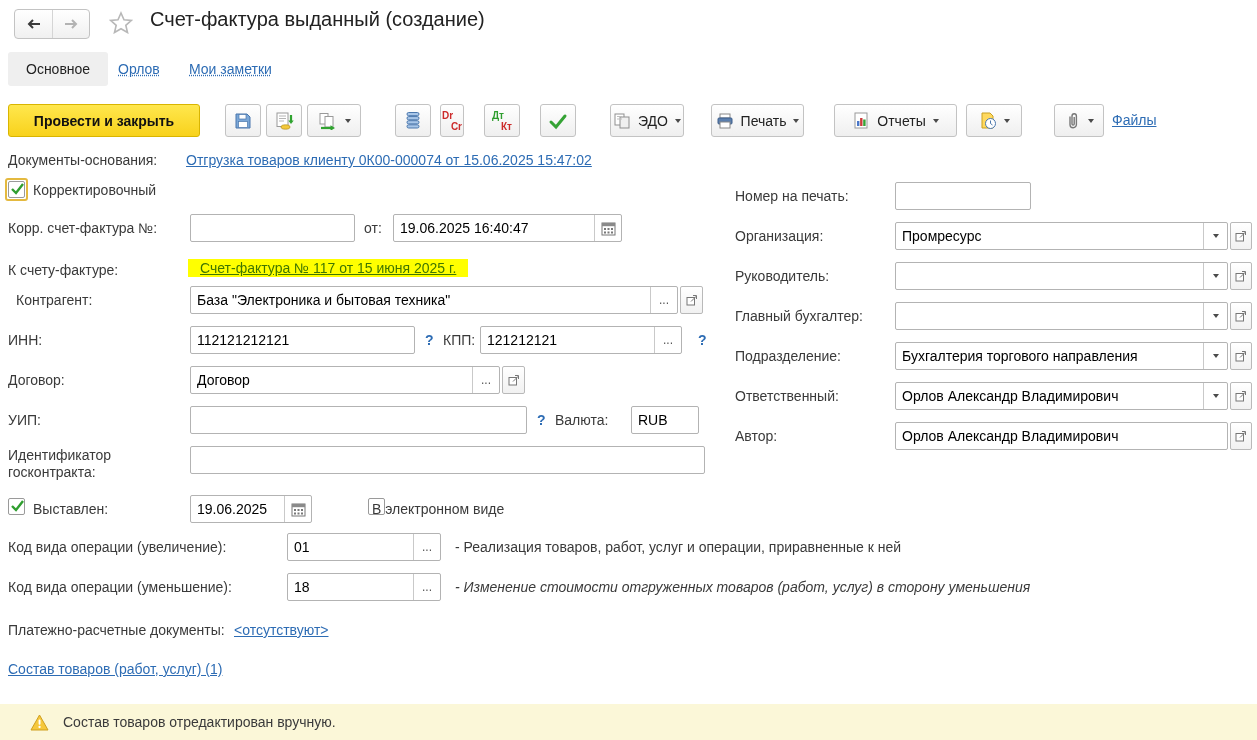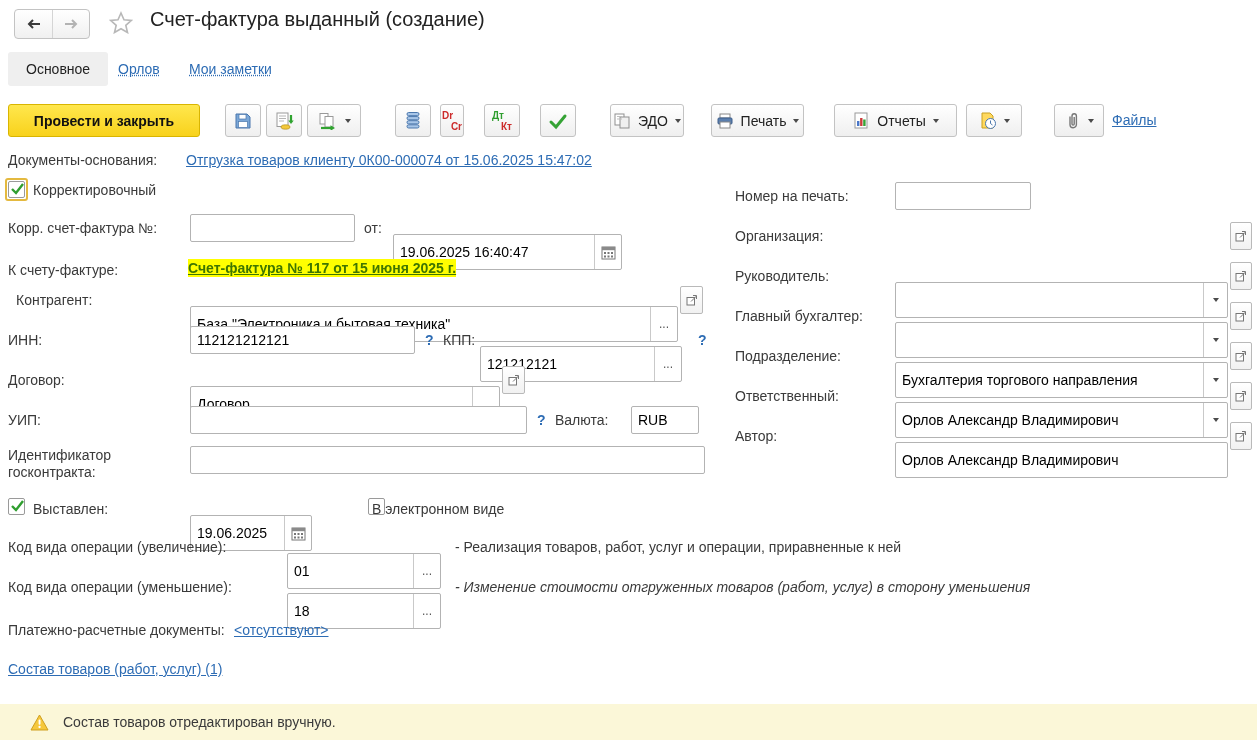--- a/index.html
+++ b/index.html
@@ -3,23 +3,23 @@
 <meta charset="utf-8">
 <style>
   * { margin:0; padding:0; box-sizing:border-box; }
   html,body { background:#fff; }
   body { font-family:"Liberation Sans","DejaVu Sans",sans-serif; }
   .screen { position:relative; width:1257px; height:740px; background:#fff; overflow:hidden; font-size:14px; color:#333; }
   .abs { position:absolute; }
   .lbl { color:#3a3a3a; white-space:nowrap; }
   .link { color:#2d6cb4; text-decoration:underline; cursor:pointer; white-space:nowrap; }
   .link.dotted { text-decoration-style:dotted; }
-  .hl-link { background:#ffff00; color:#3f7600; text-decoration:underline; padding:1px 0; font-weight:bold; white-space:nowrap; cursor:pointer; }
+  .hl-link { background:#ffff00; color:#3f7600; text-decoration:underline; padding:1px 12px; font-weight:normal; white-space:nowrap; cursor:pointer; }
   .inp { background:#fff; border:1px solid #b3b3b3; border-radius:2px; font:inherit; color:#000; padding:0 6px; height:28px; }
-  .group { display:flex; align-items:stretch; border:1px solid #b3b3b3; border-radius:2px; background:#fff; height:36px;margin-top:20px; }
+  .group { display:flex; align-items:stretch; border:1px solid #b3b3b3; border-radius:2px; background:#fff; height:28px; }
   .group input { border:none; outline:none; flex:1; min-width:0; font:inherit; color:#000; padding:0 6px; background:transparent; }
   .seg { display:flex; align-items:center; justify-content:center; border-left:1px solid #c9c9c9; color:#555; cursor:pointer; font-size:12px; }
   .sbtn { display:flex; align-items:center; justify-content:center; border:1px solid #b9b9b9; border-radius:2px; background:linear-gradient(#fff,#f1f1f1); cursor:pointer; height:28px; }
   .btn { display:inline-flex; align-items:center; justify-content:center; gap:7px; background:linear-gradient(#ffffff,#efefef); border:1px solid #c3c3c3; border-radius:3px; cursor:pointer; height:33px; font:inherit; color:#222; }
   .btn-primary { background:linear-gradient(#ffe74d,#f8d21c); border-color:#d9b500; font-weight:bold; color:#111; }
   .car { width:0; height:0; border-left:3.5px solid transparent; border-right:3.5px solid transparent; border-top:4.5px solid #4a4a4a; }
   .cb { display:inline-block; width:17px; height:17px; border:1px solid #9a9a9a; border-radius:2px; background:#fff; position:relative; cursor:pointer; }
   .cb svg { position:absolute; left:0; top:-2px; }
   .focus-ring { display:inline-block; border:2px solid #e4b93f; border-radius:3px; padding:1px; line-height:0; }
   .tab-sel { background:#efefef; border-radius:3px; display:inline-flex; align-items:center; justify-content:center; height:34px; padding:0 18px; color:#222; cursor:pointer; }
@@ -314,20 +314,26 @@
   <span class="abs lbl" style="left:8px;top:622px;">Платежно-расчетные документы:</span>
   <span class="abs link" style="left:234px;top:622px;">&lt;отсутствуют&gt;</span>
 
   <span class="abs link" style="left:8px;top:661px;">Состав товаров (работ, услуг) (1)</span>
 
   
   <span class="abs lbl" style="left:735px;top:188px;">Номер на печать:</span>
   <input class="abs inp" style="left: 895px; top: 182px; width: 136px;" value="">
 
   <span class="abs lbl" style="left:735px;top:228px;">Организация:</span>
+  <div class="abs group" style="left:895px;top:222px;width:333px;">
+    <input value="Промресурс" style="">
+    <span class="seg" style="width:24px;">
+        <span class="car"></span>
+      </span>
+  </div>
   <span class="abs sbtn" style="left:1230px;top:222px;width:22px;">
     <svg width="12" height="12">
         <rect x="1" y="3.5" width="7.5" height="7.5" fill="#fff" stroke="#777"></rect>
         <path d="M5 7.5 L10.5 2 M7 1.5h3.5v3.5" stroke="#777" fill="none"></path>
       </svg>
   </span>
 
   <span class="abs lbl" style="left:735px;top:268px;">Руководитель:</span>
   <div class="abs group" style="left:895px;top:262px;width:333px;">
     <input value="" style="">

